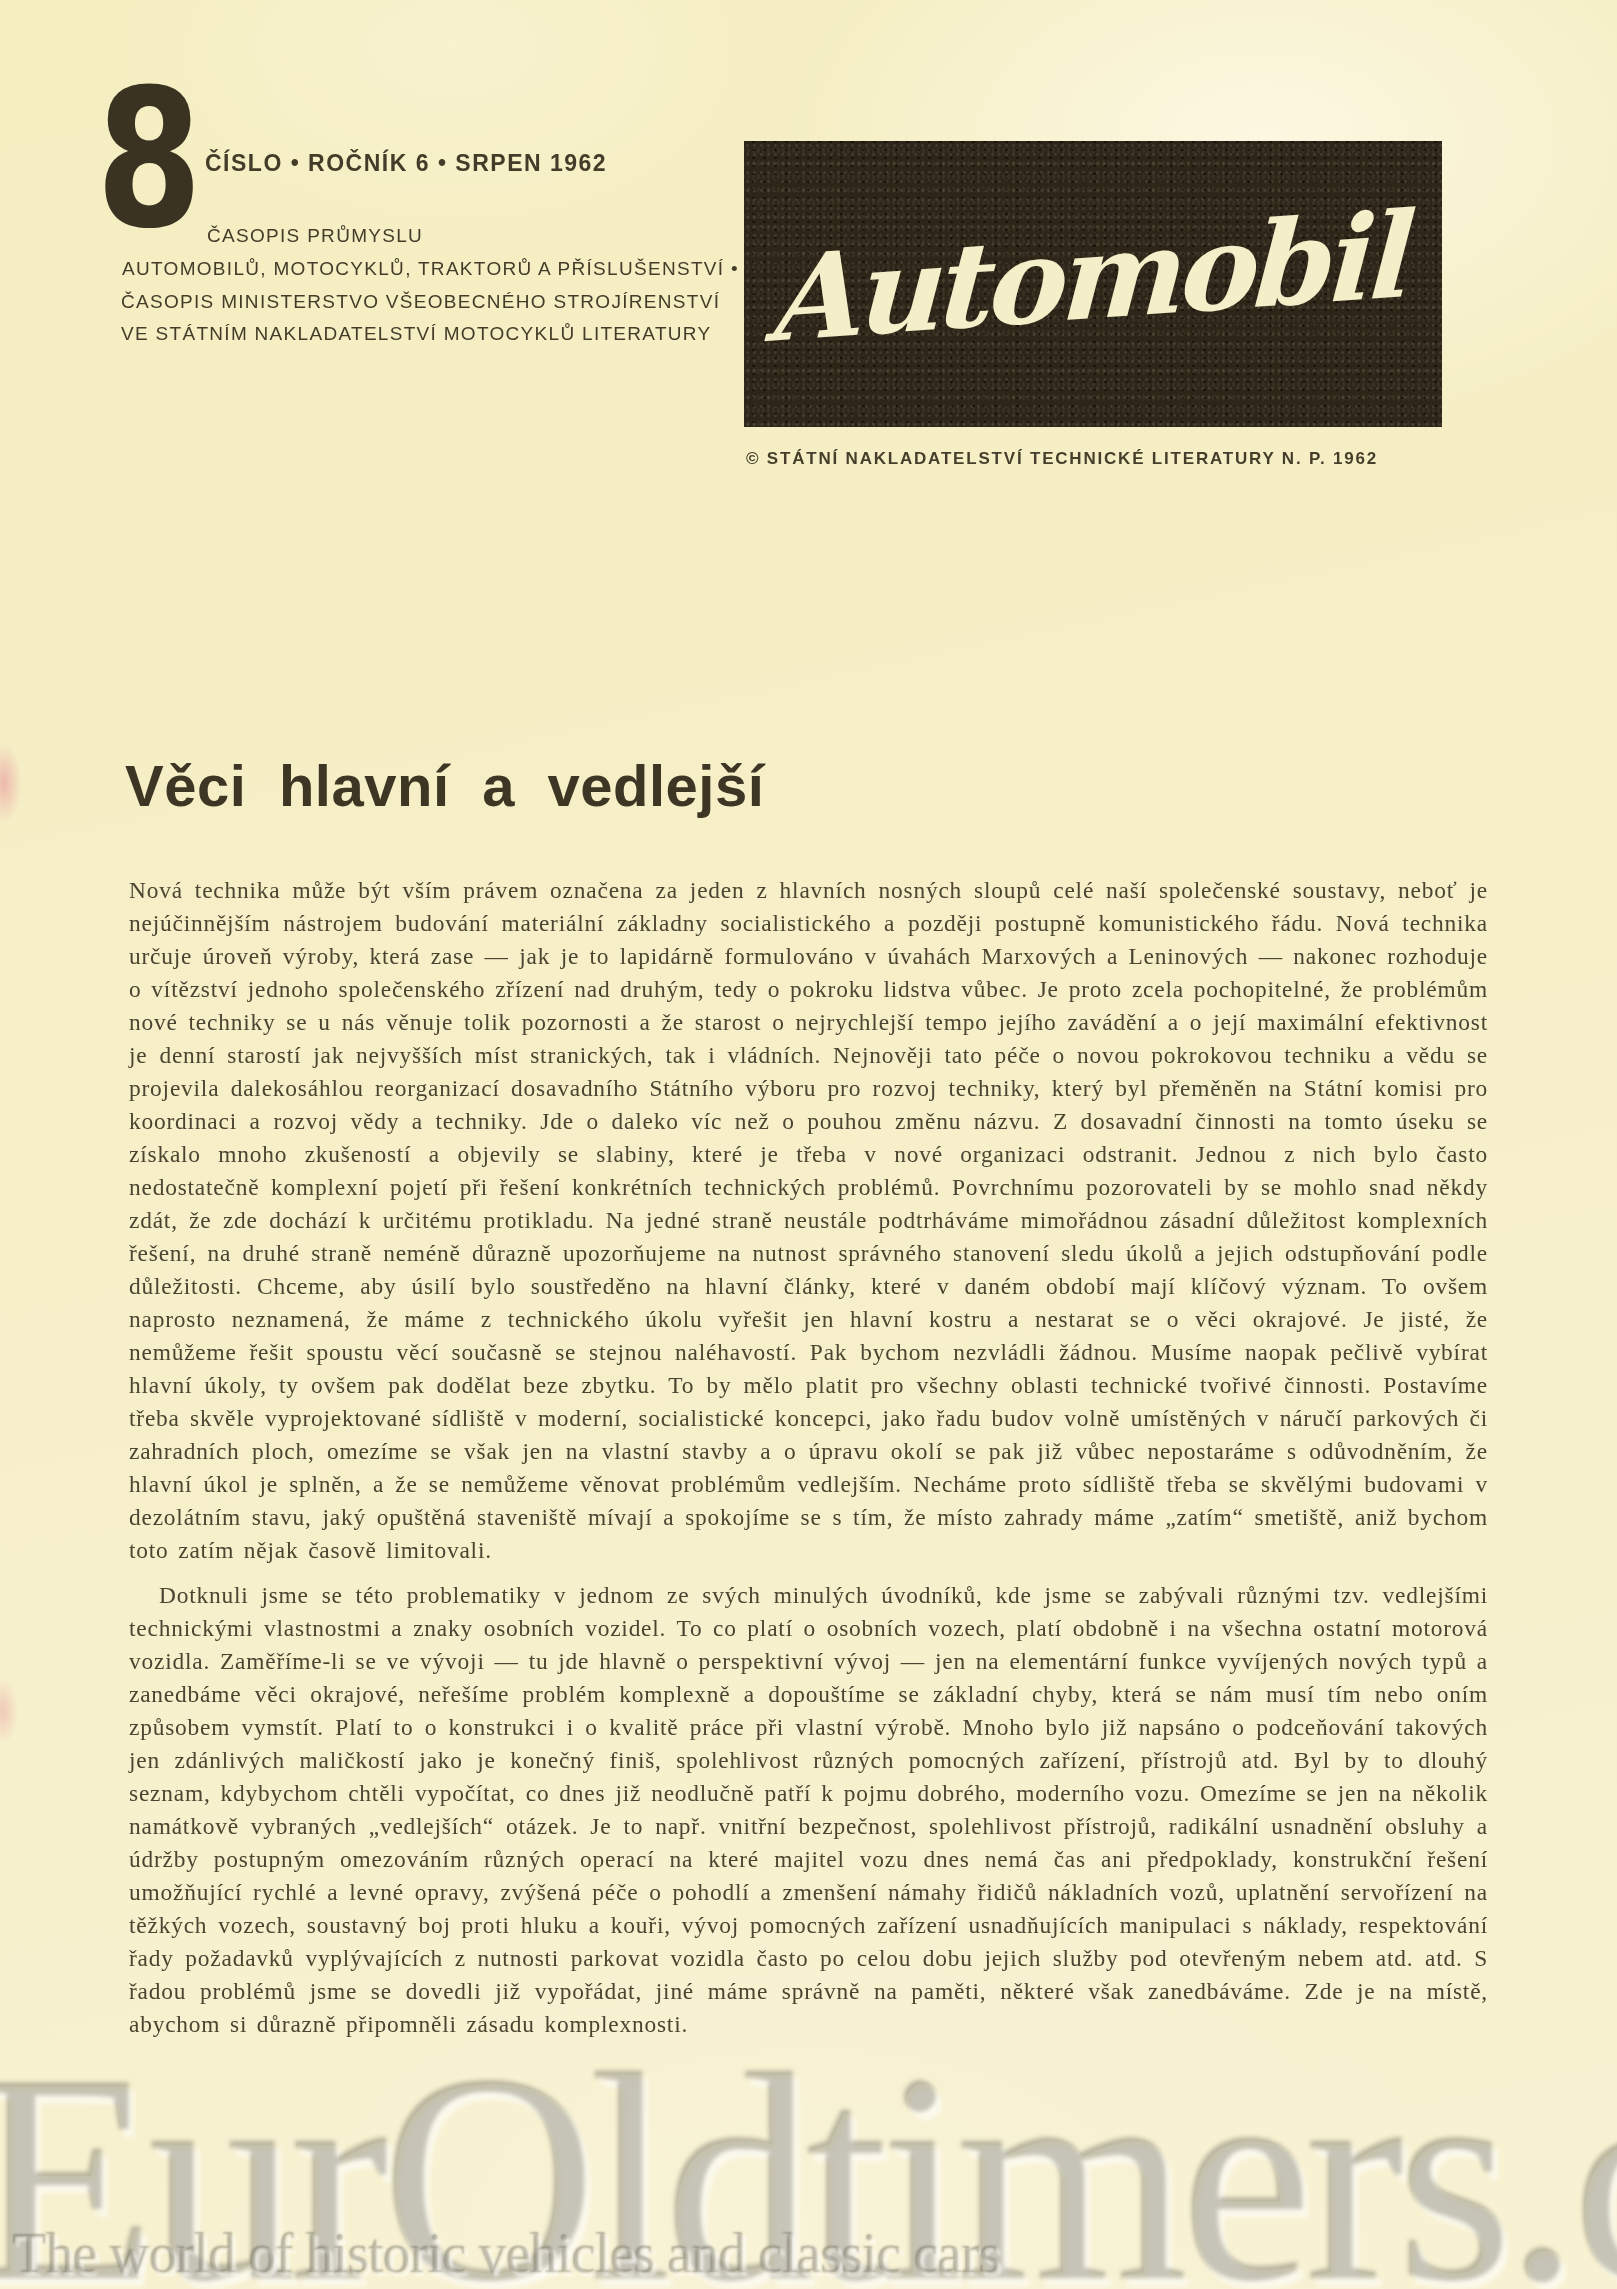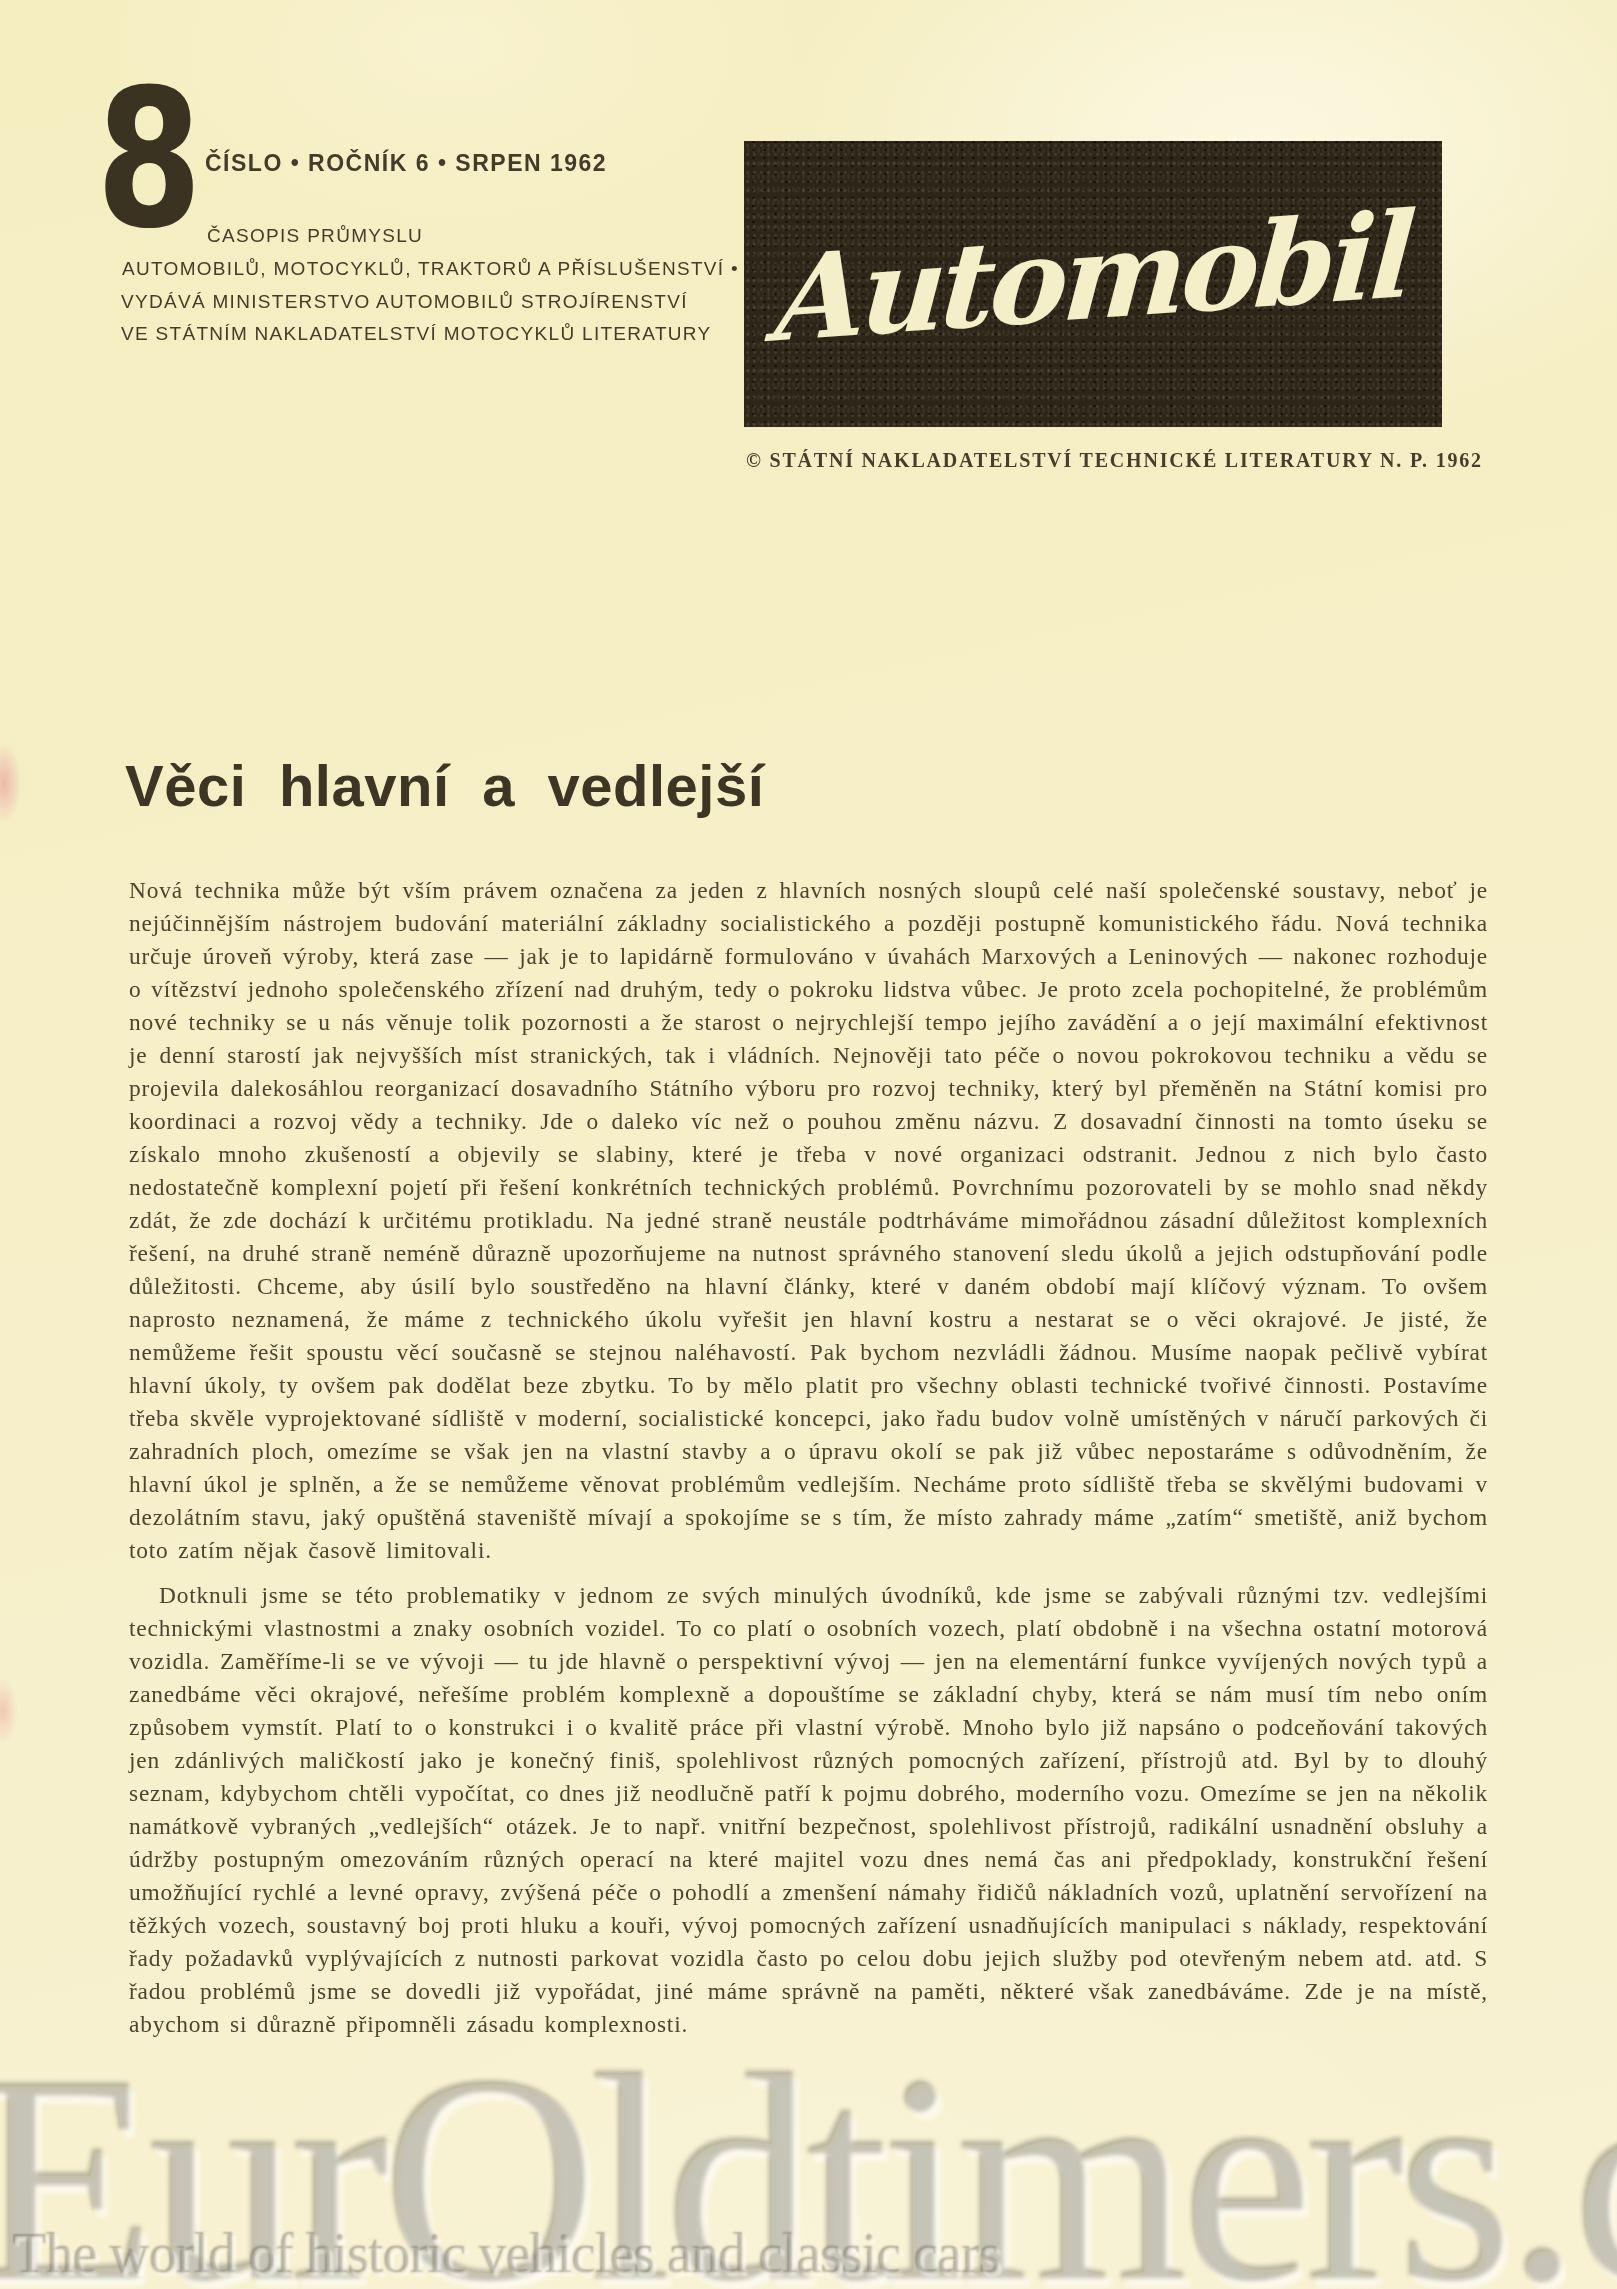--- a/index.html
+++ b/index.html
@@ -60,22 +60,22 @@
     font-family: "DejaVu Serif", serif;
     font-style: italic; font-weight: 700;
     font-size: 117px; line-height: 1;
     color: #f4eec9;
     letter-spacing: -5px;
     transform: rotate(-4deg) skewX(-8deg);
     padding-bottom: 14px;
   }
   .copyright-line {
     position: absolute; left: 746px; top: 449px;
-    font-size: 20px; font-weight: 700; letter-spacing: 1.8px;
-    color: #463e2b; white-space: nowrap; font-family: Liberation Serif, serif;
+    font-size: 17px; font-weight: 700; letter-spacing: 1.8px;
+    color: #463e2b; white-space: nowrap;
   }
 
   
   .article-title {
     position: absolute; left: 119px; top: 746px; margin: 6px;
     font-size: 58px; font-weight: 700;
     letter-spacing: 0.5px; word-spacing: 16px;
     color: #3d3624; white-space: nowrap;
   }
   .article-body {
@@ -125,21 +125,21 @@
 </head>
 <body>
 
 <div class="page">
 
   <header>
     <div class="issue-number">8</div>
     <div class="issue-line">ČÍSLO • ROČNÍK 6 • SRPEN 1962</div>
     <div class="mast-line mast-line-0">ČASOPIS PRŮMYSLU</div>
     <div class="mast-line mast-line-1">AUTOMOBILŮ, MOTOCYKLŮ, TRAKTORŮ A PŘÍSLUŠENSTVÍ •</div>
-    <div class="mast-line mast-line-2">VYDÁVÁ MINISTERSTVO AUTOMOBILŮ STROJÍRENSTVÍ</div>
+    <div class="mast-line mast-line-2">ČASOPIS MINISTERSTVO VŠEOBECNÉHO STROJÍRENSTVÍ</div>
     <div class="mast-line mast-line-3">VE STÁTNÍM NAKLADATELSTVÍ MOTOCYKLŮ LITERATURY</div>
 
     <div class="logo-box">
       <span class="logo-text">Automobil</span>
     </div>
 
     <div class="copyright-line">© STÁTNÍ NAKLADATELSTVÍ TECHNICKÉ LITERATURY N. P. 1962</div>
   </header>
 
   <main>

